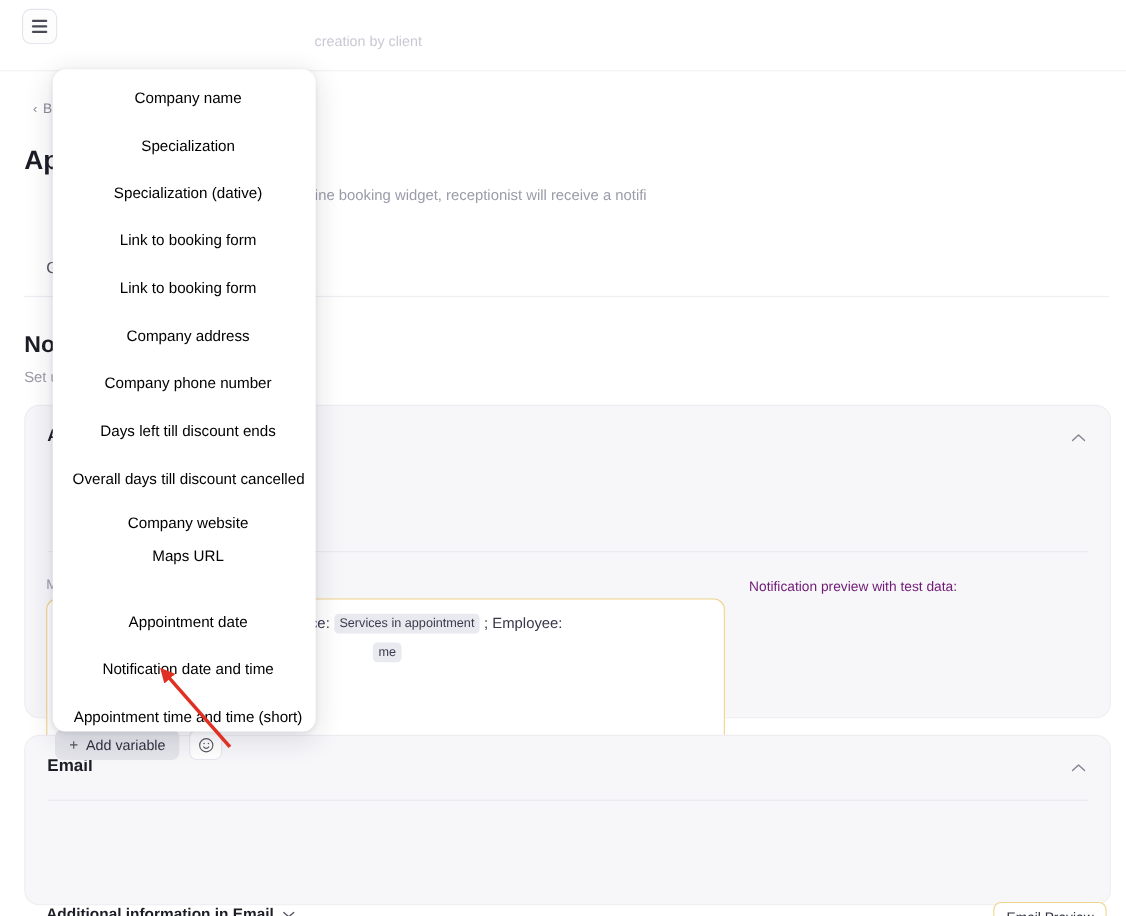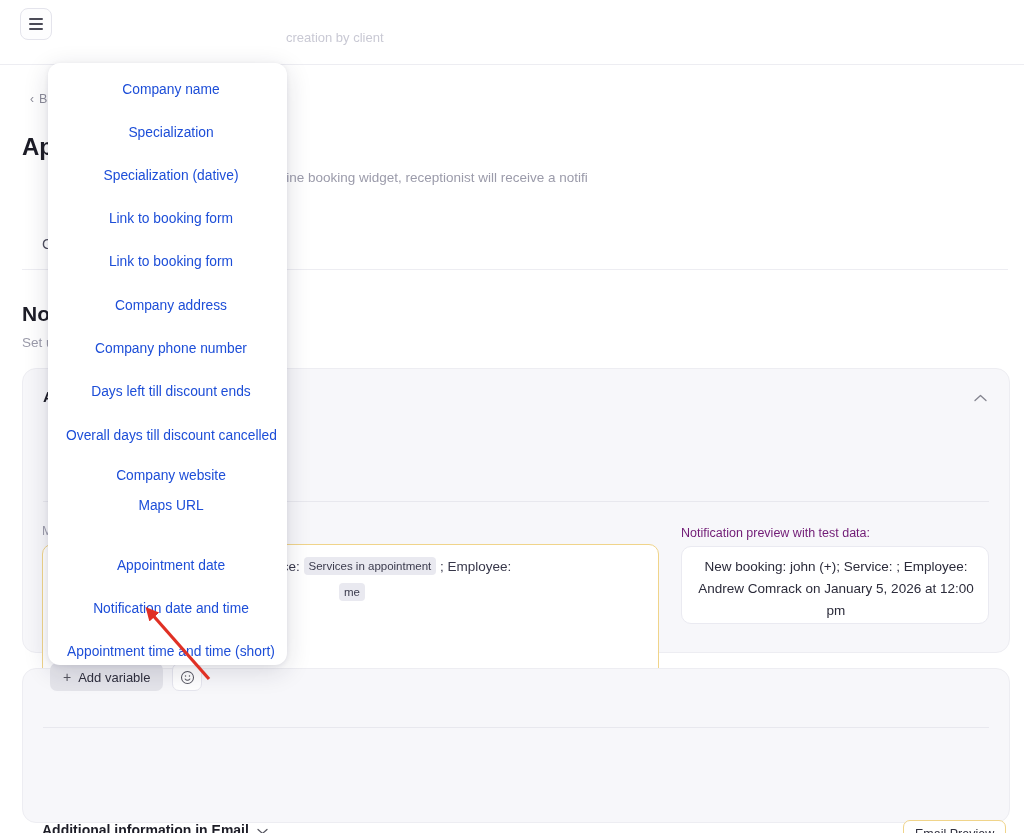--- a/index.html
+++ b/index.html
@@ -306,21 +306,21 @@
     border-radius: 12px;
     box-shadow: 0 6px 26px rgba(30,30,60,0.14), 0 1px 5px rgba(30,30,60,0.08);
     overflow: hidden;
     z-index: 50;
   }
   .dd-item {
     position: absolute;
     left: 18px;
     width: 210px;
     font-size: 13.8px;
-    color: #1d4ed8;
+    color: #000000;
     white-space: nowrap;
   }
 
   
   .arrow-layer {
     position: absolute;
     left: 0; top: 0;
     width: 1024px; height: 833px;
     z-index: 80;
     pointer-events: none;
@@ -376,40 +376,45 @@
       <div class="msg-text">
         <span class="var-chip">umber</span>
         <span>); Service:</span>
         <span class="var-chip">Services in appointment</span>
         <span>; Employee:</span><br>
         <span class="var-chip">me</span>
       </div>
     </div>
 
     <div class="preview-label">Notification preview with test data:</div>
-    <div class="preview-box">
-      <div class="preview-text">New booking: john (+); Service: ; Employee: Andrew Comrack on January 5, 2026 at 12:00 pm</div>
-    </div>
 
     <div class="tool-row">
       <div class="add-var-btn">
         <span class="plus">+</span>
         <span>Add variable</span>
       </div>
       <div class="emoji-btn">
         <svg width="15" height="15" viewBox="0 0 16 16" fill="none">
           <circle cx="8" cy="8" r="6.4" stroke="#55555f" stroke-width="1.1"></circle>
           <circle cx="5.9" cy="6.4" r="0.75" fill="#55555f"></circle>
           <circle cx="10.1" cy="6.4" r="0.75" fill="#55555f"></circle>
           <path d="M5.5 9.6C6.2 10.6 7 11 8 11C9 11 9.8 10.6 10.5 9.6" stroke="#55555f" stroke-width="1.1" stroke-linecap="round"></path>
         </svg>
       </div>
     </div>
 
     <div class="card email">
+      <div class="card-head">
+        <div class="card-title">Email</div>
+        <div class="chev-btn">
+          <svg width="13" height="8" viewBox="0 0 13 8" fill="none">
+            <path d="M1 6.5L6.5 1.5L12 6.5" stroke="#84848f" stroke-width="1.3" stroke-linecap="round" stroke-linejoin="round"></path>
+          </svg>
+        </div>
+      </div>
       <div class="card-divider"></div>
     </div>
 
     <div class="email-sub-title">
       <span>Additional information in Email</span>
       <span>
         <svg width="11" height="7" viewBox="0 0 11 7" fill="none">
           <path d="M1 1.5L5.5 5.5L10 1.5" stroke="#55555f" stroke-width="1.2" stroke-linecap="round" stroke-linejoin="round"></path>
         </svg>
       </span>

